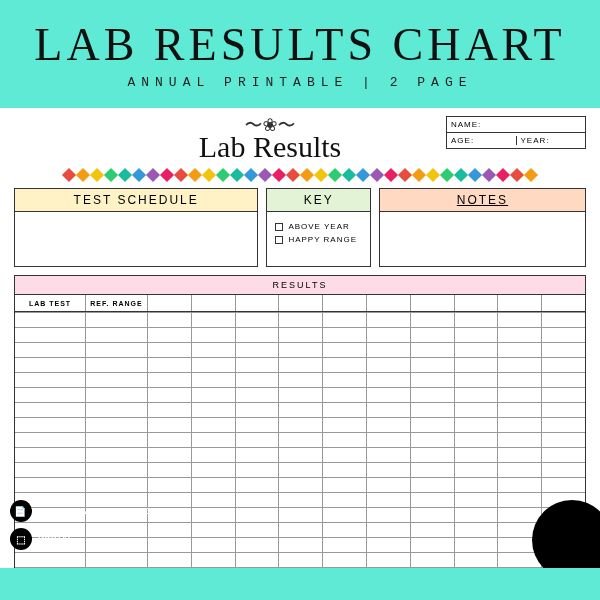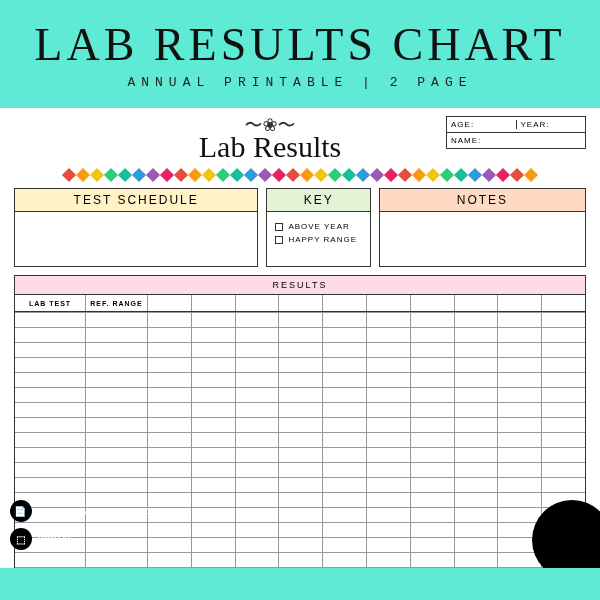--- a/index.html
+++ b/index.html
@@ -117,21 +117,21 @@
     font-family: Arial, sans-serif;
     font-size: 8px;
     letter-spacing: 1px;
     padding: 6px 8px;
   }
   .p-schedule { flex: 1.3; }
   .p-schedule .panel-header { background: #fff2c7; }
   .p-key { flex: 0.55; }
   .p-key .panel-header { background: #e3f3d6; }
   .p-notes { flex: 1.1; }
-  .p-notes .panel-header { background: #ffd9c2; }
+  .p-notes .panel-header { background: #ffd9c2; text-decoration: underline; }
   .key-item { display: flex; align-items: center; gap: 5px; margin: 4px 0; }
   .key-box { width: 8px; height: 8px; border: 1px solid #333; }
   .results-header {
     margin: 0 14px;
     border: 1px solid #333;
     border-bottom: none;
     background: #fddbe7;
     text-align: center;
     font-family: Arial, sans-serif;
     font-size: 9px;
@@ -213,26 +213,26 @@
 
   <div class="sheet">
     <div class="top-row">
       <div class="spacer-left"></div>
       <div class="script-block">
         <div class="flourish">〜❀〜</div>
         <div class="script-title">Lab Results</div>
       </div>
       <div class="info-box">
         <div class="info-row">
+            <span>NAME:</span>
+          </div>
+        <div class="info-row">
           <span class="half">AGE:</span>
           <span class="half">YEAR:</span>
         </div>
-        <div class="info-row">
-            <span>NAME:</span>
-          </div>
       </div>
     </div>
 
     <div class="diamond-row" id="diamonds">
         <div class="diamond" style="background: rgb(231, 76, 60);"></div>
         <div class="diamond" style="background: rgb(243, 156, 18);"></div>
         <div class="diamond" style="background: rgb(241, 196, 15);"></div>
         <div class="diamond" style="background: rgb(46, 204, 113);"></div>
         <div class="diamond" style="background: rgb(26, 188, 156);"></div>
         <div class="diamond" style="background: rgb(52, 152, 219);"></div>

